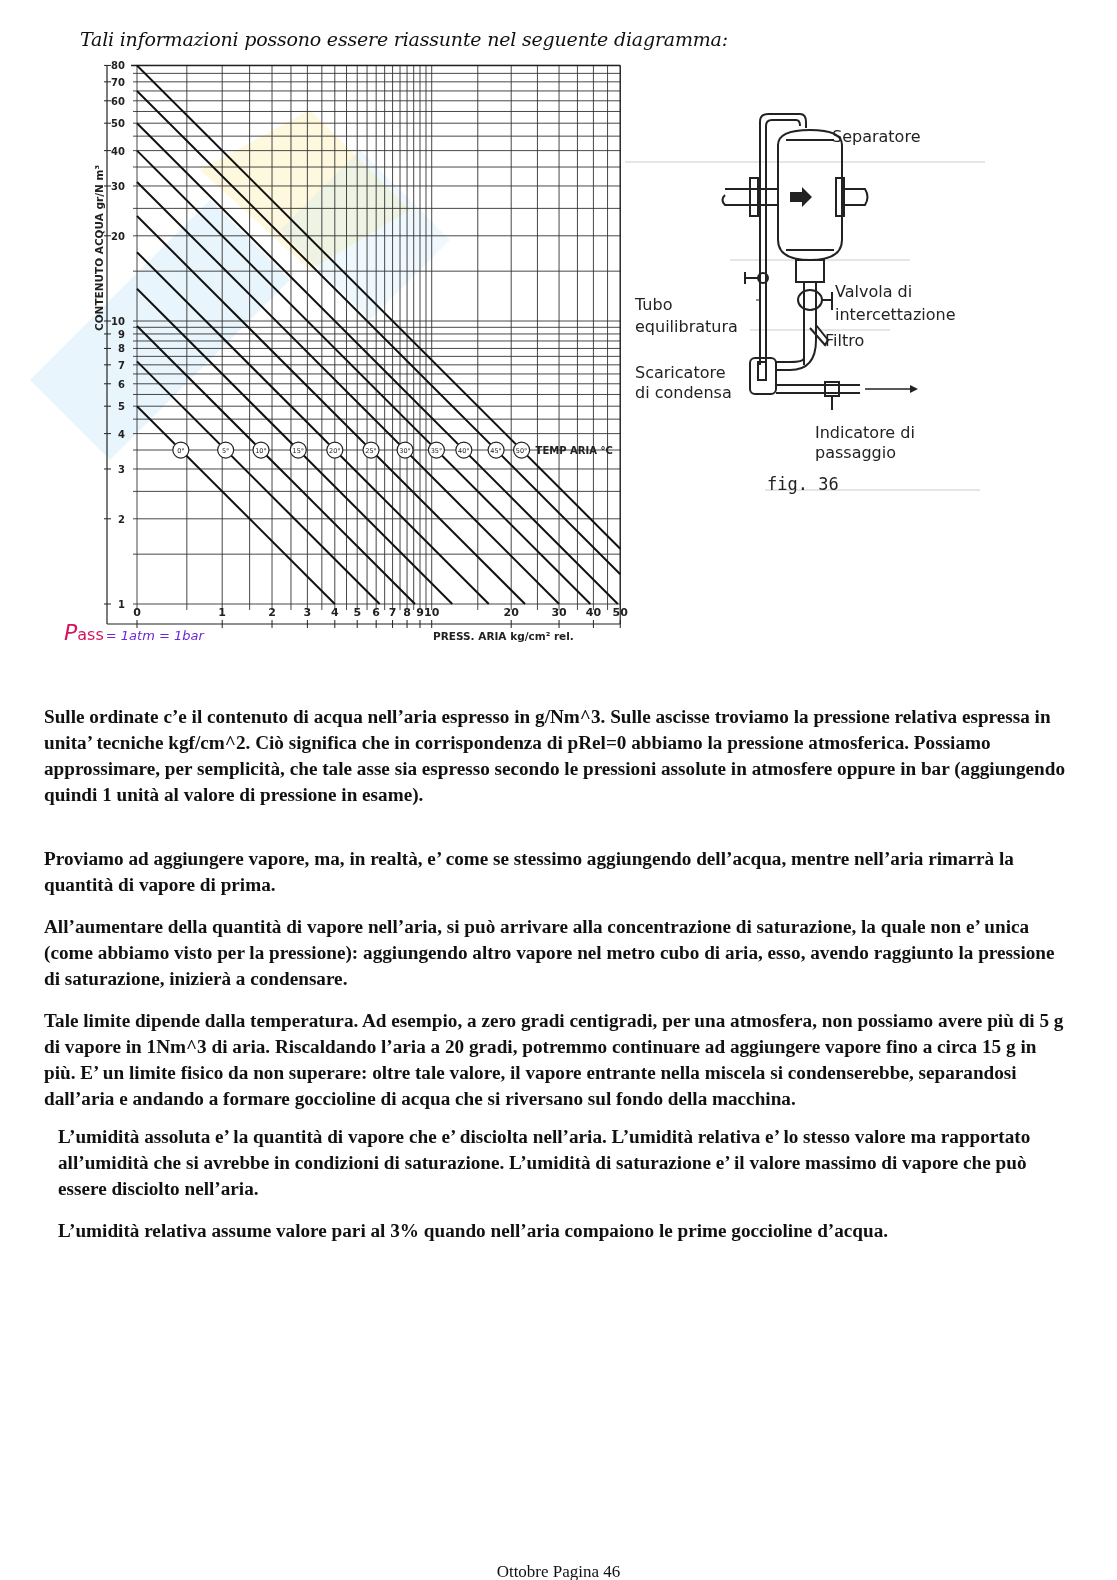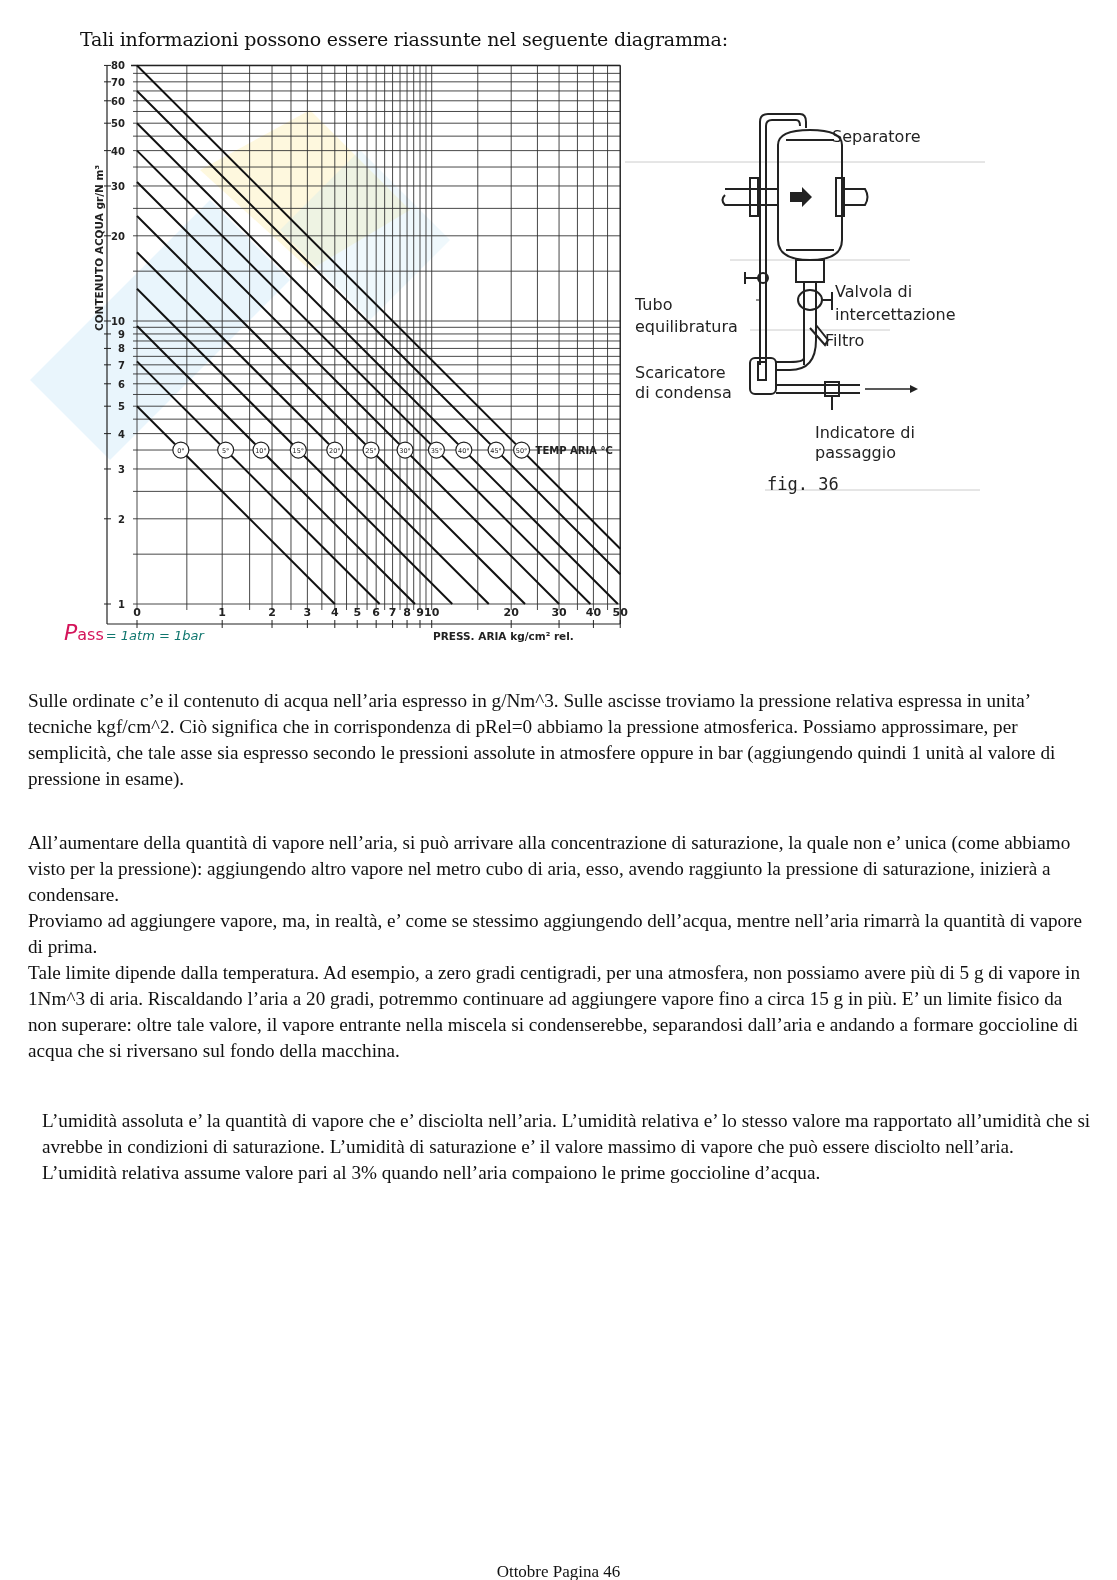--- a/index.html
+++ b/index.html
@@ -1,33 +1,33 @@
 <!DOCTYPE html>
 <html><head>
 <meta charset="utf-8">
 <style>
   html, body { margin: 0; padding: 0; background: #ffffff; }
   body { width: 1117px; height: 1580px; position: relative; overflow: hidden; font-family: "DejaVu Serif", serif; color: #111; }
   .page { position: absolute; left: 0; top: 0; width: 1117px; height: 1580px; }
-  .intro { position: absolute; left: 80px; top: 28px; font-family: "DejaVu Serif", serif; font-size: 19px; letter-spacing: -0.2px; color: #111; }
+  .intro { position: absolute; left: 80px; top: 28px; font-family: "DejaVu Serif", serif; font-size: 19px; letter-spacing: -0.2px; color: #111; font-style: italic; }
   .chart-wrap { position: absolute; left: 55px; top: 48px; width: 590px; height: 610px; }
   .chart-wrap svg { display: block; }
   .figure { position: absolute; left: 620px; top: 100px; width: 370px; height: 400px; }
   .fig-label { font-family: "DejaVu Sans", sans-serif; font-size: 16px; fill: #222; }
   .fig-caption { font-family: "DejaVu Sans Mono", monospace; font-size: 17px; fill: #222; }
   .para { position: absolute; font-family: "Liberation Serif", serif; font-size: 19.2px; line-height: 26px; color: #111; margin: 0; }
-  .para p { margin: 0; }
+  .para p { margin: 16px; font-weight: bold; }
   #p1 { left: 28px; top: 688px; width: 1060px; }
   #p2 { left: 28px; top: 830px; width: 1060px; }
   #p3 { left: 42px; top: 1108px; width: 1050px; }
   .footer { position: absolute; left: 0; width: 1117px; top: 1562px; text-align: center; font-family: "Liberation Serif", serif; font-size: 17px; color: #111; }
   .annot { position: absolute; left: 64px; top: 620px; font-family: "DejaVu Sans", sans-serif; }
   .annot .pass { color: #d4145a; font-size: 22px; font-style: italic; }
   .annot .sub { color: #d4145a; font-size: 16px; }
-  .annot .eq { color: #0f766e; font-size: 13px; font-style: italic; margin-left: 2px; }
+  .annot .eq { color: #6d28d9; font-size: 13px; font-style: italic; margin-left: 2px; }
   .watermark { position: absolute; left: 30px; top: 110px; width: 440px; height: 360px; pointer-events: none; }
 </style>
 </head>
 <body>
 
 <div class="page">
 
   <div class="intro">Tali informazioni possono essere riassunte nel seguente diagramma:</div>
 
   <svg class="watermark" viewBox="0 0 440 360">
@@ -283,22 +283,22 @@
       <text class="fig-label" x="195" y="358">passaggio</text>
       <text class="fig-caption" x="147" y="390">fig. 36</text>
     </svg>
   </div>
 
   <div class="para" id="p1">
     <p>Sulle ordinate c’e il contenuto di acqua nell’aria espresso in g/Nm^3. Sulle ascisse troviamo la pressione relativa espressa in unita’ tecniche kgf/cm^2. Ciò significa che in corrispondenza di pRel=0 abbiamo la pressione atmosferica. Possiamo approssimare, per semplicità, che tale asse sia espresso secondo le pressioni assolute in atmosfere oppure in bar (aggiungendo quindi 1 unità al valore di pressione in esame).</p>
   </div>
 
   <div class="para" id="p2">
+    <p>Proviamo ad aggiungere vapore, ma, in realtà, e’ come se stessimo aggiungendo dell’acqua, mentre nell’aria rimarrà la quantità di vapore di prima.</p>
     <p>All’aumentare della quantità di vapore nell’aria, si può arrivare alla concentrazione di saturazione, la quale non e’ unica (come abbiamo visto per la pressione): aggiungendo altro vapore nel metro cubo di aria, esso, avendo raggiunto la pressione di saturazione, inizierà a condensare.</p>
-    <p>Proviamo ad aggiungere vapore, ma, in realtà, e’ come se stessimo aggiungendo dell’acqua, mentre nell’aria rimarrà la quantità di vapore di prima.</p>
     <p>Tale limite dipende dalla temperatura. Ad esempio, a zero gradi centigradi, per una atmosfera, non possiamo avere più di 5 g di vapore in 1Nm^3 di aria. Riscaldando l’aria a 20 gradi, potremmo continuare ad aggiungere vapore fino a circa 15 g in più. E’ un limite fisico da non superare: oltre tale valore, il vapore entrante nella miscela si condenserebbe, separandosi dall’aria e andando a formare goccioline di acqua che si riversano sul fondo della macchina.</p>
   </div>
 
   <div class="para" id="p3">
     <p>L’umidità assoluta e’ la quantità di vapore che e’ disciolta nell’aria. L’umidità relativa e’ lo stesso valore ma rapportato all’umidità che si avrebbe in condizioni di saturazione.  L’umidità di saturazione e’ il valore massimo di vapore che può essere disciolto nell’aria.</p>
     <p>L’umidità relativa assume valore pari al 3% quando nell’aria compaiono le prime goccioline d’acqua.</p>
   </div>
 
   <div class="footer">Ottobre Pagina 46</div>
 </div>

